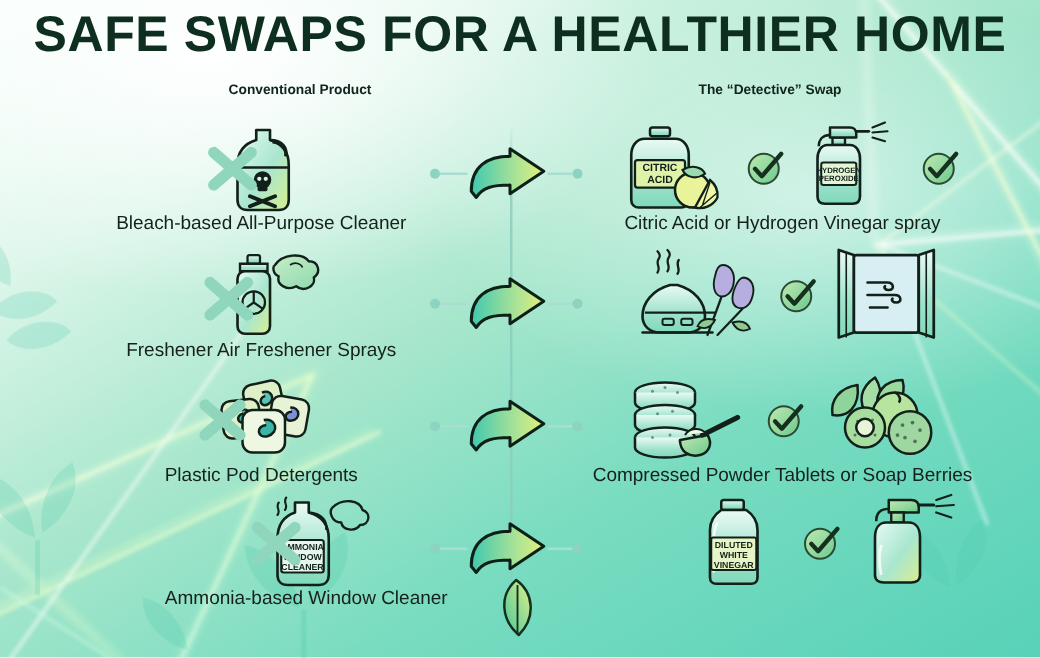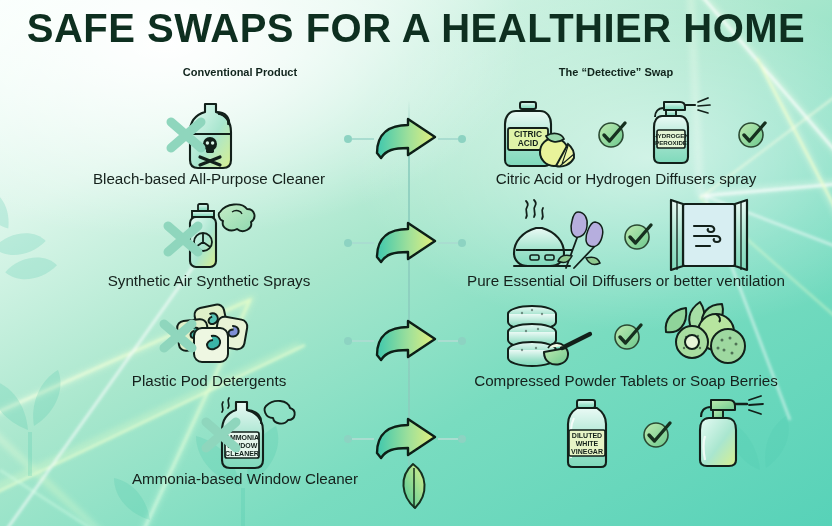--- a/index.html
+++ b/index.html
@@ -238,21 +238,21 @@
                 <path d="M58 10 L70 9"></path>
                 <path d="M58 14 L68 17"></path>
             </g>
           </svg>
 
           <svg width="34" height="34" viewBox="0 0 34 34">
             <circle cx="15" cy="18" r="12" fill="url(#grnGrad)" stroke="#2b4a33" stroke-width="1.6"></circle>
             <path d="M8 18 L13.5 24 L29 6" fill="none" stroke="#16301f" stroke-width="3.4" stroke-linecap="round" stroke-linejoin="round"></path>
           </svg>
         </div>
-        <div class="caption">Citric Acid or Hydrogen Diffusers spray</div>
+        <div class="caption">Citric Acid or Hydrogen Vinegar spray</div>
       </div>
     </div>
 
     <div class="row row-2">
       <div class="cellL">
         <div class="icons">
           <svg width="110" height="76" viewBox="0 0 110 76">
             <rect x="44" y="6" width="10" height="7" rx="1.5" fill="url(#btlGrad2)" stroke="#12201a" stroke-width="1.8"></rect>
             <path d="M38 13 h22 v6 h-22 z" fill="url(#btlGrad2)" stroke="#12201a" stroke-width="1.9"></path>
             <rect x="36" y="19" width="26" height="50" rx="6" fill="url(#btlGrad)" stroke="#12201a" stroke-width="2.1"></rect>
@@ -260,21 +260,21 @@
             <path d="M49 44 L49 36 M49 44 L42.5 48.5 M49 44 L55.5 48.5" stroke="#12201a" stroke-width="1.8" stroke-linecap="round"></path>
             <g>
               <path d="M66 14 c6-9 22-10 27-3 c8 0 10 9 4 13 c2 7-8 12-14 7 c-7 4-16-1-14-8 c-5-2-5-8-3-9 z" fill="url(#grnGrad)" fill-opacity=".55" stroke="#12201a" stroke-width="1.9" stroke-linejoin="round"></path>
               <path d="M78 14 c4-3 9-1 10 2" fill="none" stroke="#12201a" stroke-width="1.3"></path>
             </g>
             <g>
               <path d="M14 28 L44 54 M44 28 L14 54" stroke="#8fd6bd" stroke-width="9" stroke-linecap="round"></path>
             </g>
           </svg>
         </div>
-        <div class="caption">Synthetic Air Synthetic Sprays</div>
+        <div class="caption">Freshener Air Freshener Sprays</div>
       </div>
 
       <div class="cellR">
         <div class="icons">
           <svg width="112" height="76" viewBox="0 0 112 76">
             <g stroke="#12201a" stroke-width="1.8" fill="none" stroke-linecap="round">
               <path d="M26 20 c3-4 -2-7 1-11 c2-3 0-5 -1-6"></path>
               <path d="M34 19 c3-4 -2-7 1-11 c2-3 0-5 -1-6"></path>
               <path d="M42 21 c3-4 -2-7 1-11"></path>
             </g>
@@ -302,21 +302,20 @@
             <path d="M17 6 L5 2 v70 l12-4 z" fill="url(#btlGrad2)" stroke="#12201a" stroke-width="2.2" stroke-linejoin="round"></path>
             <path d="M69 6 L81 2 v70 l-12-4 z" fill="url(#btlGrad2)" stroke="#12201a" stroke-width="2.2" stroke-linejoin="round"></path>
             <path d="M11 4 v68 M75 4 v68" stroke="#12201a" stroke-width="1.3"></path>
             <g fill="none" stroke="#12201a" stroke-width="2.1" stroke-linecap="round">
               <path d="M28 28 h16 c5 0 6 6 1 6 c-3 0-4-2-3-3"></path>
               <path d="M28 38 h22 c5 0 6 6 1 6 c-3 0-4-2-3-3"></path>
               <path d="M30 48 h14"></path>
             </g>
           </svg>
         </div>
-        <div class="caption">Pure Essential Oil Diffusers or better ventilation</div>
       </div>
     </div>
 
     <div class="row row-3">
       <div class="cellL">
         <div class="icons">
           <svg width="118" height="76" viewBox="0 0 118 76">
             <g stroke="#12201a" stroke-width="2" stroke-linejoin="round">
               <rect x="46" y="8" width="30" height="30" rx="7" fill="#dff0c9" transform="rotate(-12 61 23)"></rect>
               <path d="M61 16 c8-2 10 8 3 10 c-6 2-8-6-1-7" fill="#57c3b4" transform="rotate(-12 61 23)"></path>

